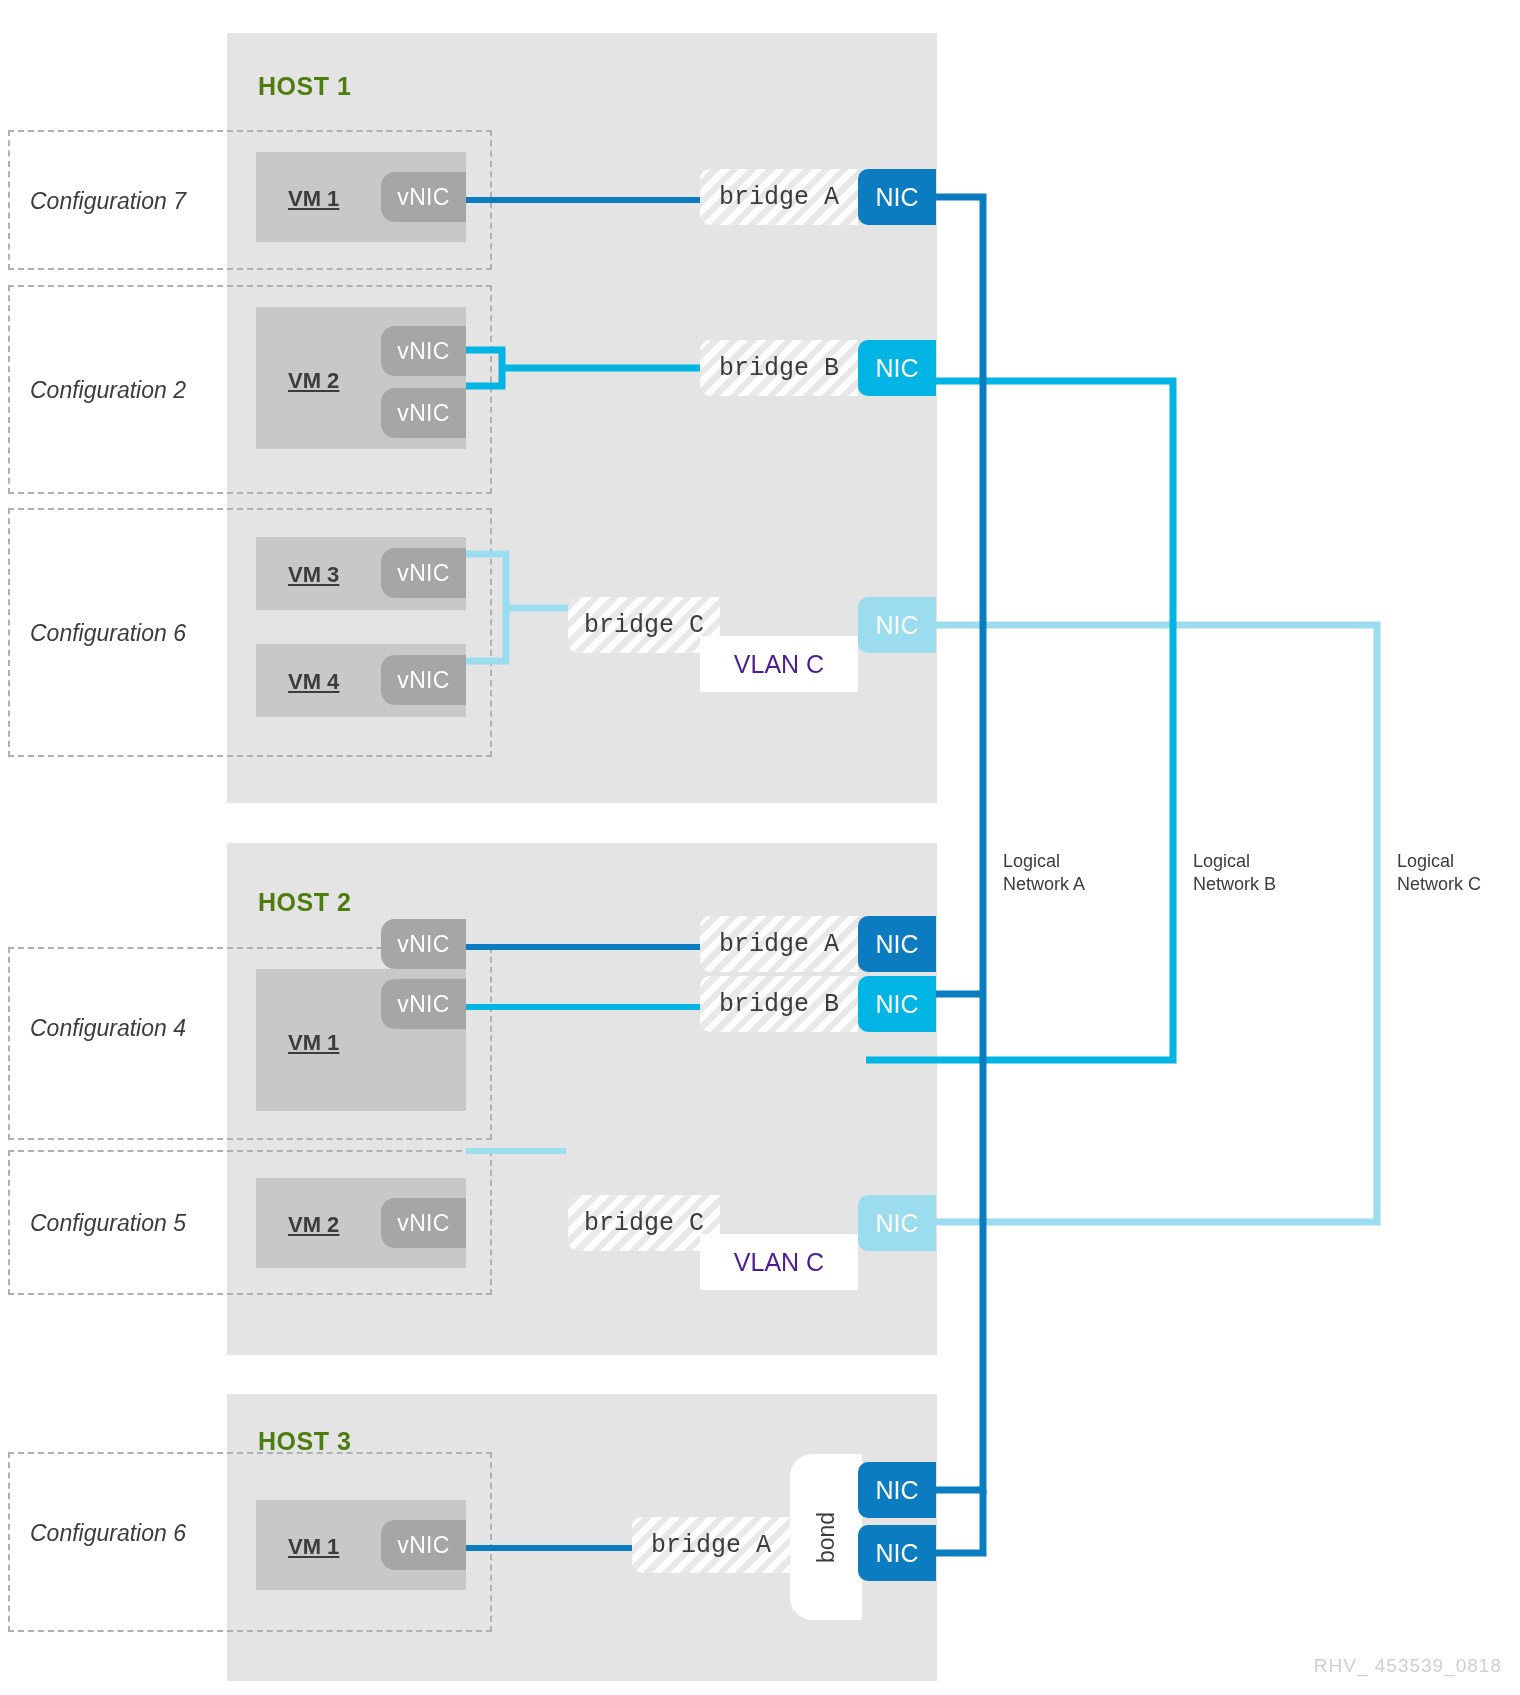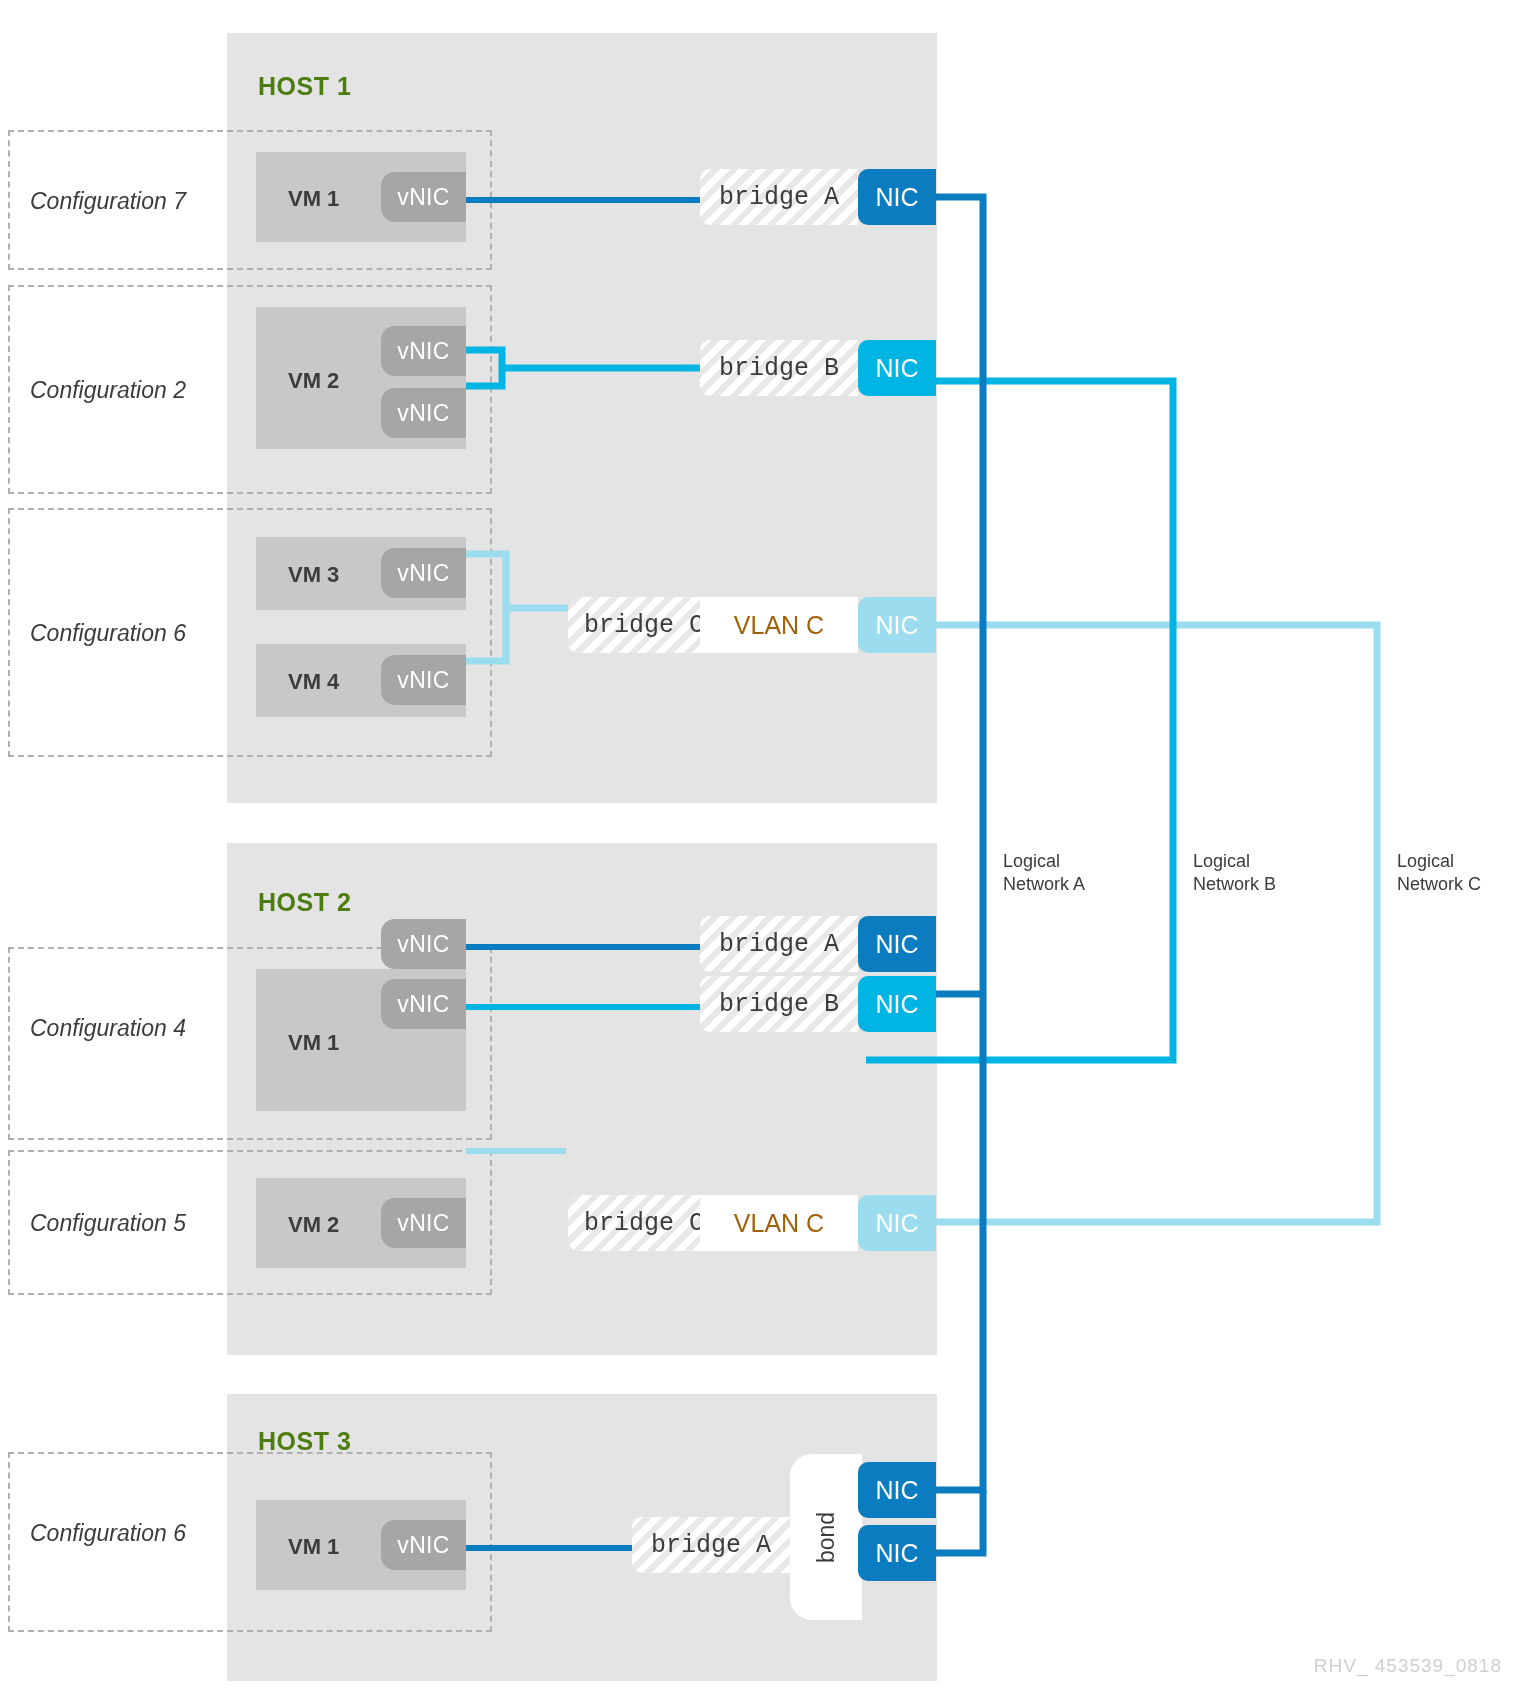--- a/index.html
+++ b/index.html
@@ -25,20 +25,21 @@
   .config-label{
     position:absolute;font-style:italic;font-size:23px;color:#3c3c3c;
     white-space:nowrap;
   }
 
   
   .vm{position:absolute;background:#c8c8c8;}
   .vm-label{
     position:absolute;font-weight:bold;font-size:22px;color:#3c3c3c;
     white-space:nowrap;
+    text-decoration:underline;
   }
   .vnic{
     position:absolute;background:#a6a6a6;border-radius:14px 0 0 14px;
     color:#ffffff;font-size:23px;display:flex;align-items:center;
     justify-content:center;letter-spacing:.3px;
   }
 
   
   .bridge{
     position:absolute;display:flex;align-items:center;justify-content:center;
@@ -46,21 +47,21 @@
     background-color:#fbfbfb;
     background-image:repeating-linear-gradient(
       -45deg,
       #ffffff 0px,#ffffff 7px,
       #e8e8e8 7px,#e8e8e8 13px);
     border-radius:10px 0 0 10px;
     font-family:Liberation Mono, monospace;
   }
   .vlan{
     position:absolute;display:flex;align-items:center;justify-content:center;
-    font-size:25px;color:#a16207;background:#ffffff;
+    font-size:25px;color:#4c1d95;background:#ffffff;margin-top:39px;
   }
   .nic{
     position:absolute;display:flex;align-items:center;justify-content:center;
     font-size:25px;color:#ffffff;border-radius:10px 0 0 10px;
   }
   .bond{
     position:absolute;background:#ffffff;border-radius:22px 0 0 22px;
   }
   .bond-label{
     position:absolute;font-size:23px;color:#3c3c3c;

